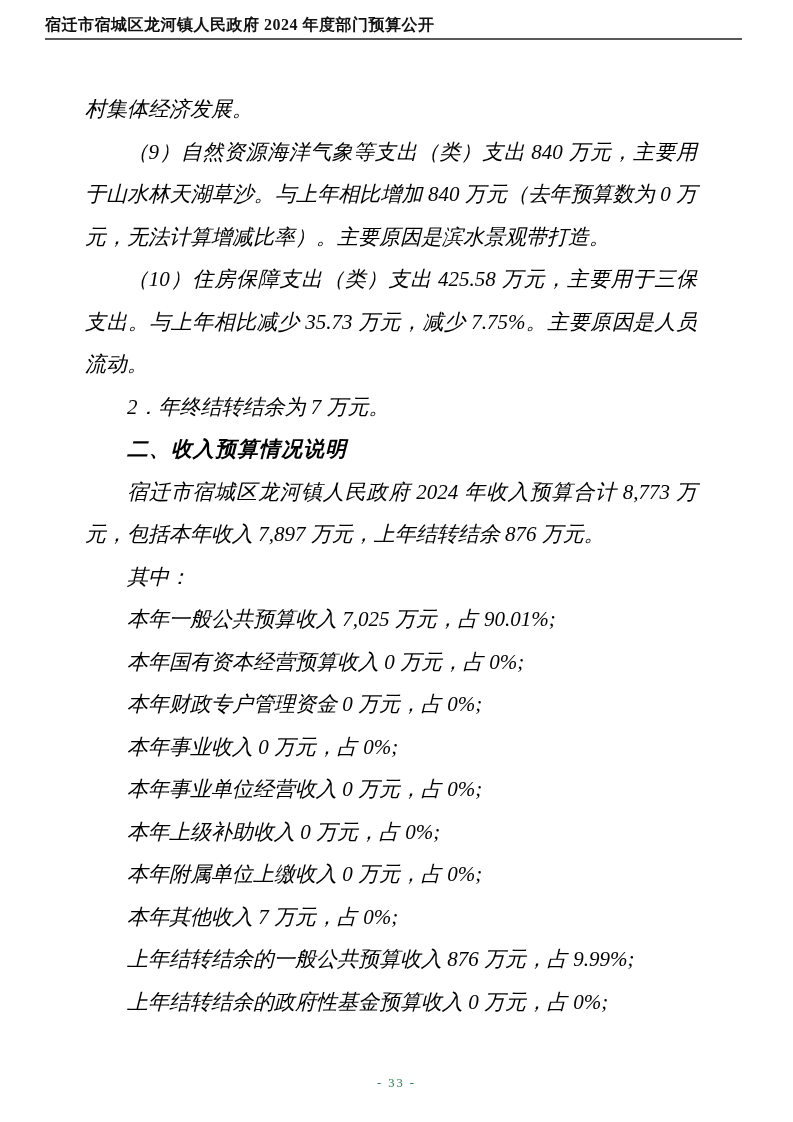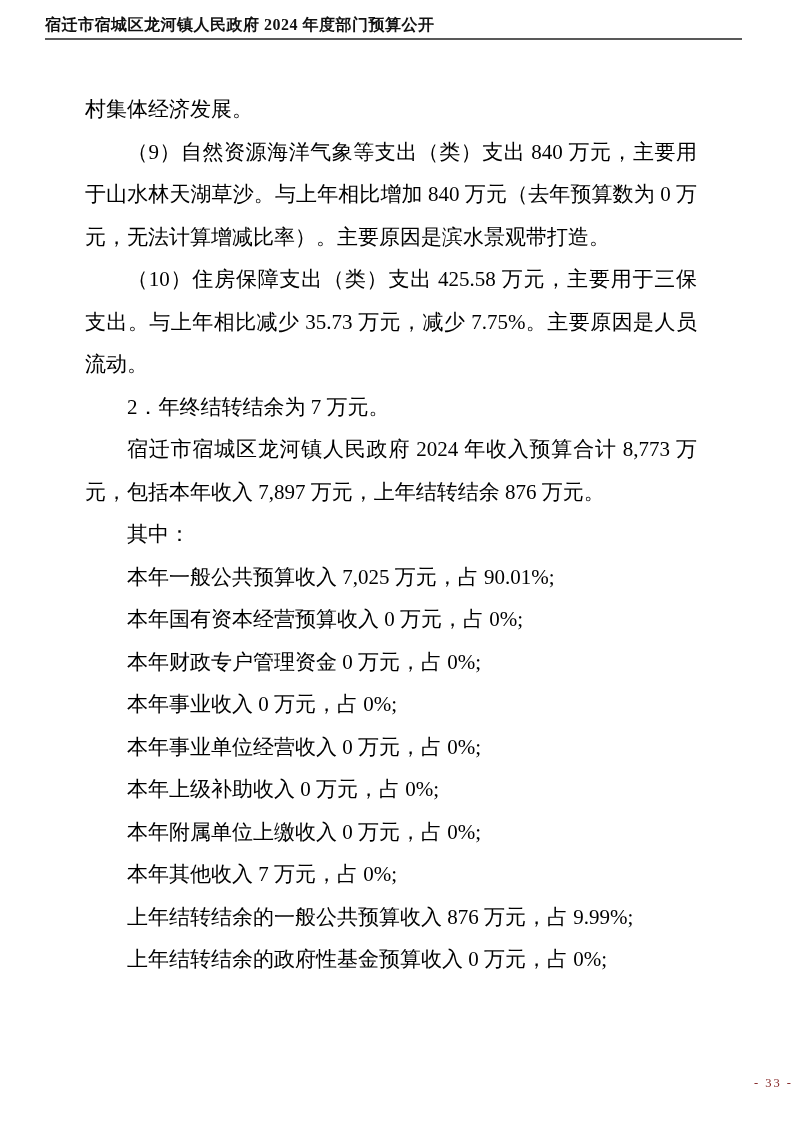--- a/index.html
+++ b/index.html
@@ -42,54 +42,56 @@
     top: 88px;
     width: 612px;
     font-size: 21px;
     line-height: 42.5px;
     text-align: justify;
     text-justify: inter-ideograph;
   }
   .doc-body p {
     margin: 0;
     padding: 0;
+    font-style: italic;
   }
   .para { text-indent: 2em; }
   .para.no-indent { text-indent: 0; }
   .para.heading {
     font-weight: bold;
     font-family: "Liberation Sans", "DejaVu Sans", sans-serif;
     letter-spacing: 1px;
   }
   .page-footer {
     position: absolute;
     left: 0;
     top: 1076px;
     width: 793px;
-    text-align: right;
+    text-align: center;
     font-size: 12.5px;
-    color: #7f1d1d;
+    color: #15803d;
     letter-spacing: 2px;
   }
 </style>
 </head>
 <body>
 
 <div class="page">
 
   <header class="page-header">
     <div class="header-title">宿迁市宿城区龙河镇人民政府 2024 年度部门预算公开</div>
     <div class="header-rule"></div>
   </header>
 
   <main class="doc-body">
     <p class="para no-indent">村集体经济发展。</p>
     <p class="para">（9）自然资源海洋气象等支出（类）支出 840 万元，主要用于山水林天湖草沙。与上年相比增加 840 万元（去年预算数为 0 万元，无法计算增减比率）。主要原因是滨水景观带打造。</p>
     <p class="para">（10）住房保障支出（类）支出 425.58 万元，主要用于三保支出。与上年相比减少 35.73 万元，减少 7.75%。主要原因是人员流动。</p>
     <p class="para">2．年终结转结余为 7 万元。</p>
+    <p class="para heading">二、收入预算情况说明</p>
     <p class="para">宿迁市宿城区龙河镇人民政府 2024 年收入预算合计 8,773 万元，包括本年收入 7,897 万元，上年结转结余 876 万元。</p>
     <p class="para">其中：</p>
     <p class="para">本年一般公共预算收入 7,025 万元，占 90.01%;</p>
     <p class="para">本年国有资本经营预算收入 0 万元，占 0%;</p>
     <p class="para">本年财政专户管理资金 0 万元，占 0%;</p>
     <p class="para">本年事业收入 0 万元，占 0%;</p>
     <p class="para">本年事业单位经营收入 0 万元，占 0%;</p>
     <p class="para">本年上级补助收入 0 万元，占 0%;</p>
     <p class="para">本年附属单位上缴收入 0 万元，占 0%;</p>
     <p class="para">本年其他收入 7 万元，占 0%;</p>

